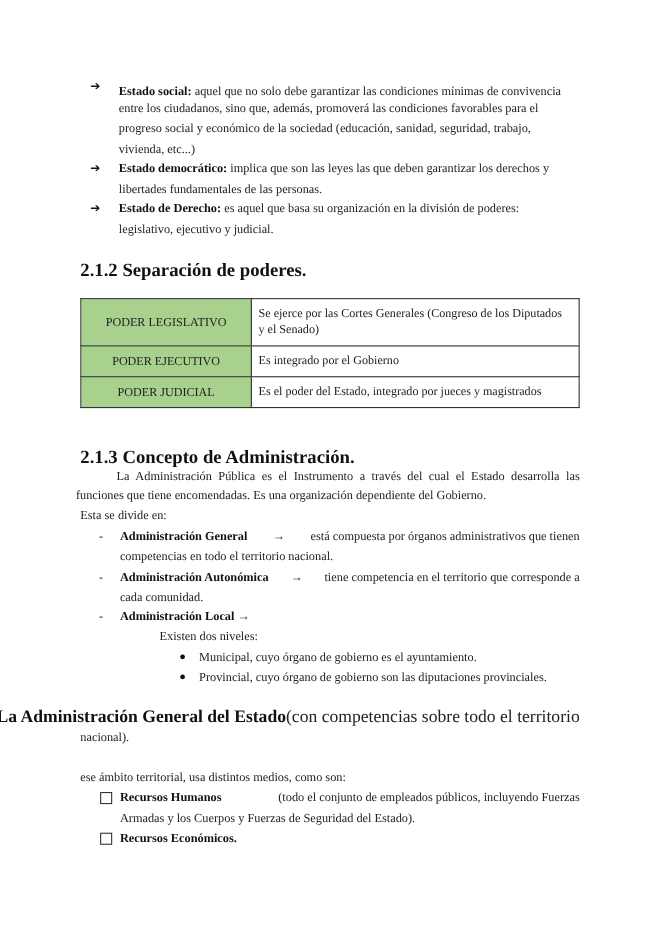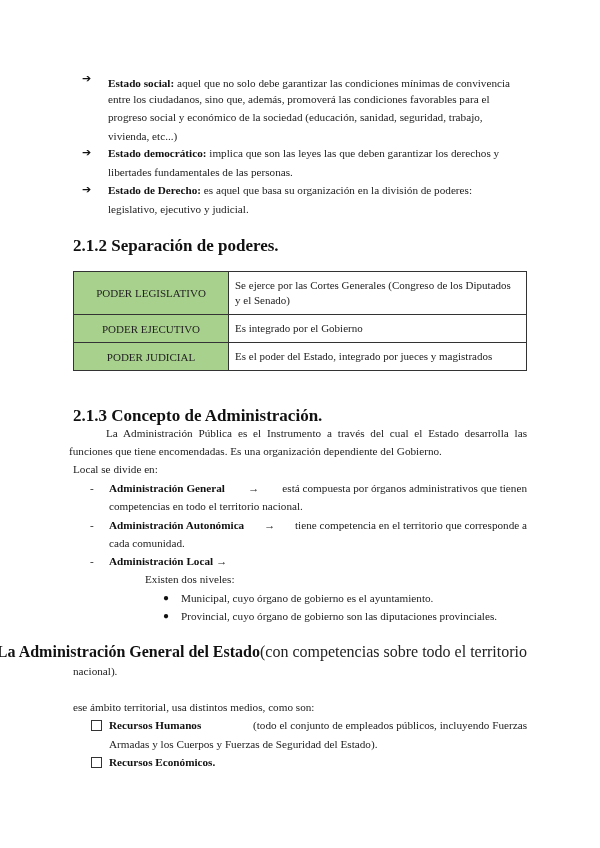--- a/index.html
+++ b/index.html
@@ -74,21 +74,21 @@
     <tr style="height:28px;">
       <td class="k">PODER JUDICIAL</td>
       <td class="v">Es el poder del Estado, integrado por jueces y magistrados</td>
     </tr>
   </tbody>
     </table>
 
   <div class="h3" style="top:406px;">2.1.3  Concepto de Administración.</div>
   <div class="just line" style="left:106px; top:424px; width:421px;">La Administración Pública es el Instrumento a través del cual el Estado desarrolla las</div>
   <div class="line" style="left:69px; top:442px;">funciones que tiene encomendadas. Es una organización dependiente del Gobierno.</div>
-  <div class="line" style="left:73px; top:460px;">Local se divide en:</div>
+  <div class="line" style="left:73px; top:460px;">Esta se divide en:</div>
 
   <span class="dash line" style="top:479px;">-</span>
   <div class="line" style="left:109px; top:479px; width:418px; display:flex; justify-content:space-between;">
     <b>Administración General</b>
     <span>→</span>
     <span>está compuesta por órganos administrativos que tienen</span>
   </div>
   <div class="line" style="left:109px; top:497px;">competencias en todo el territorio nacional.</div>
 
   <span class="dash line" style="top:516px;">-</span>

